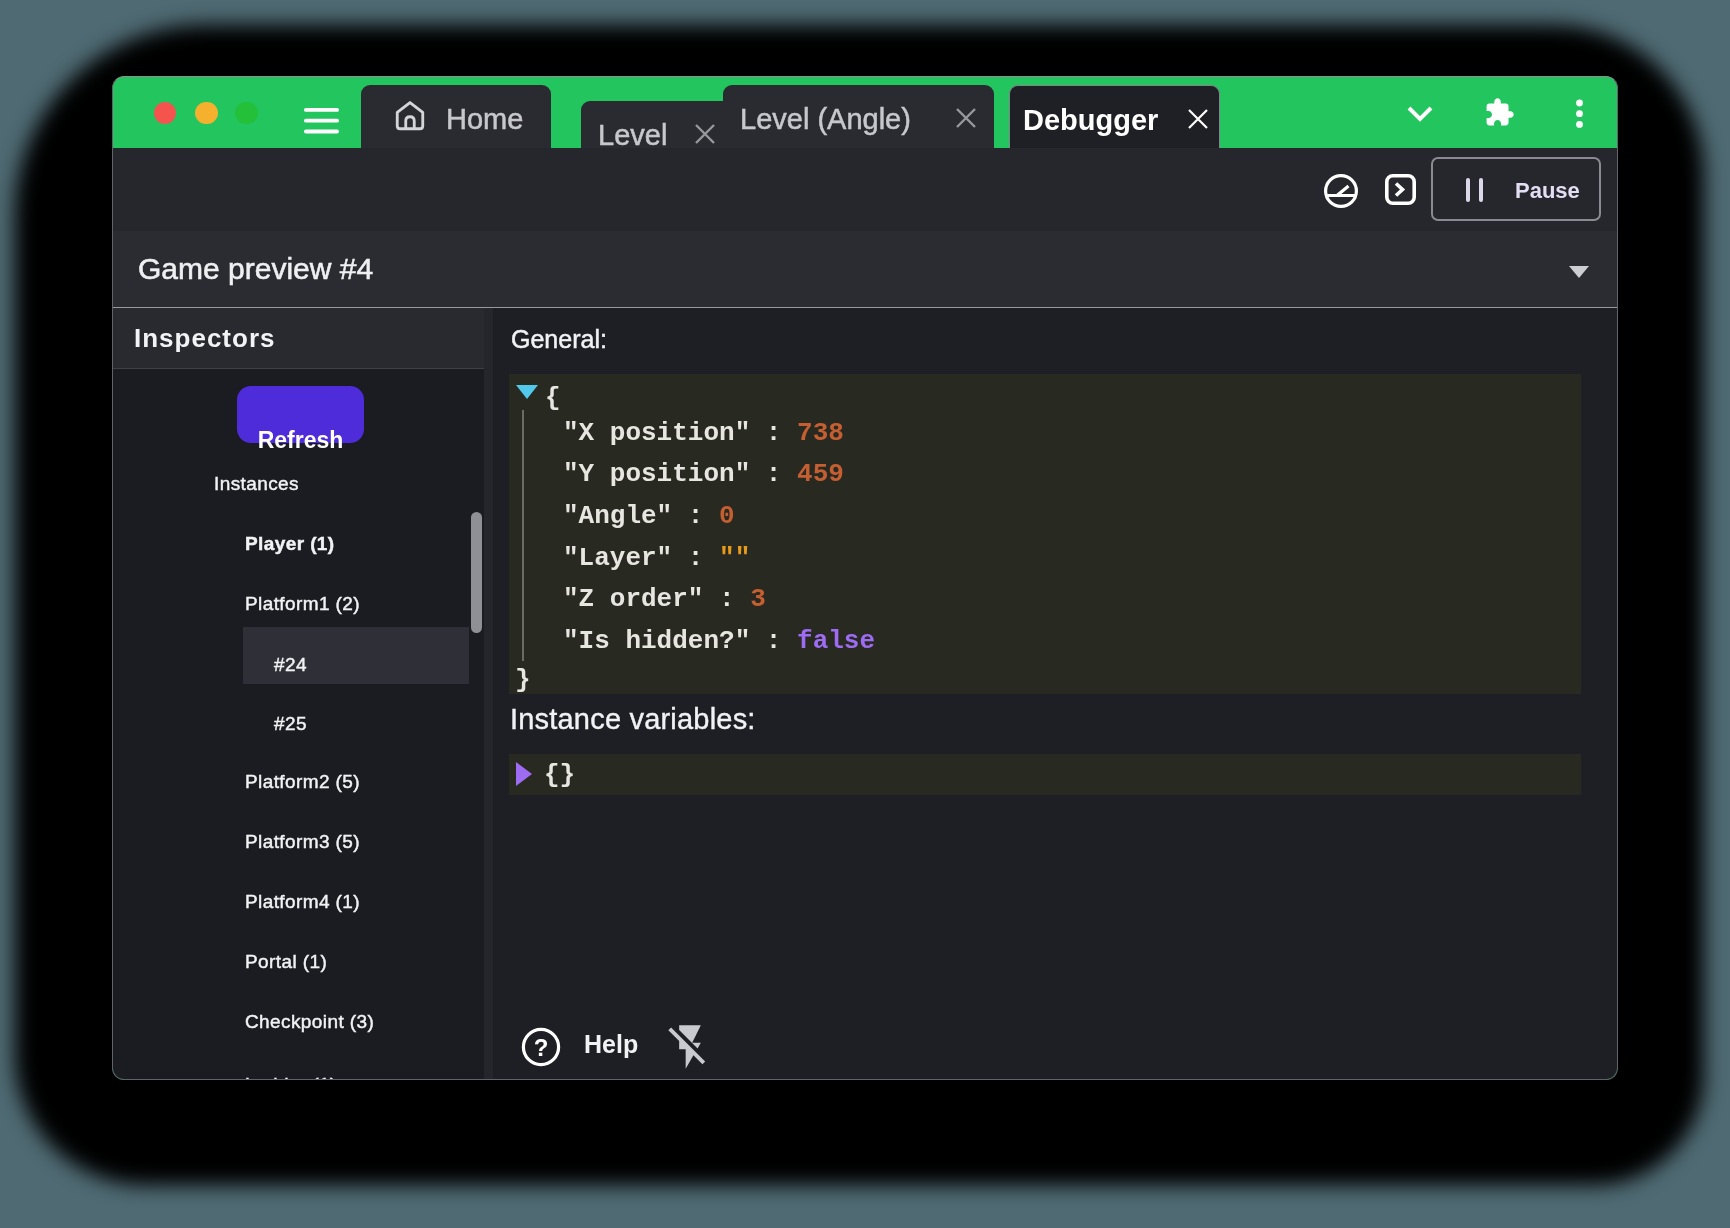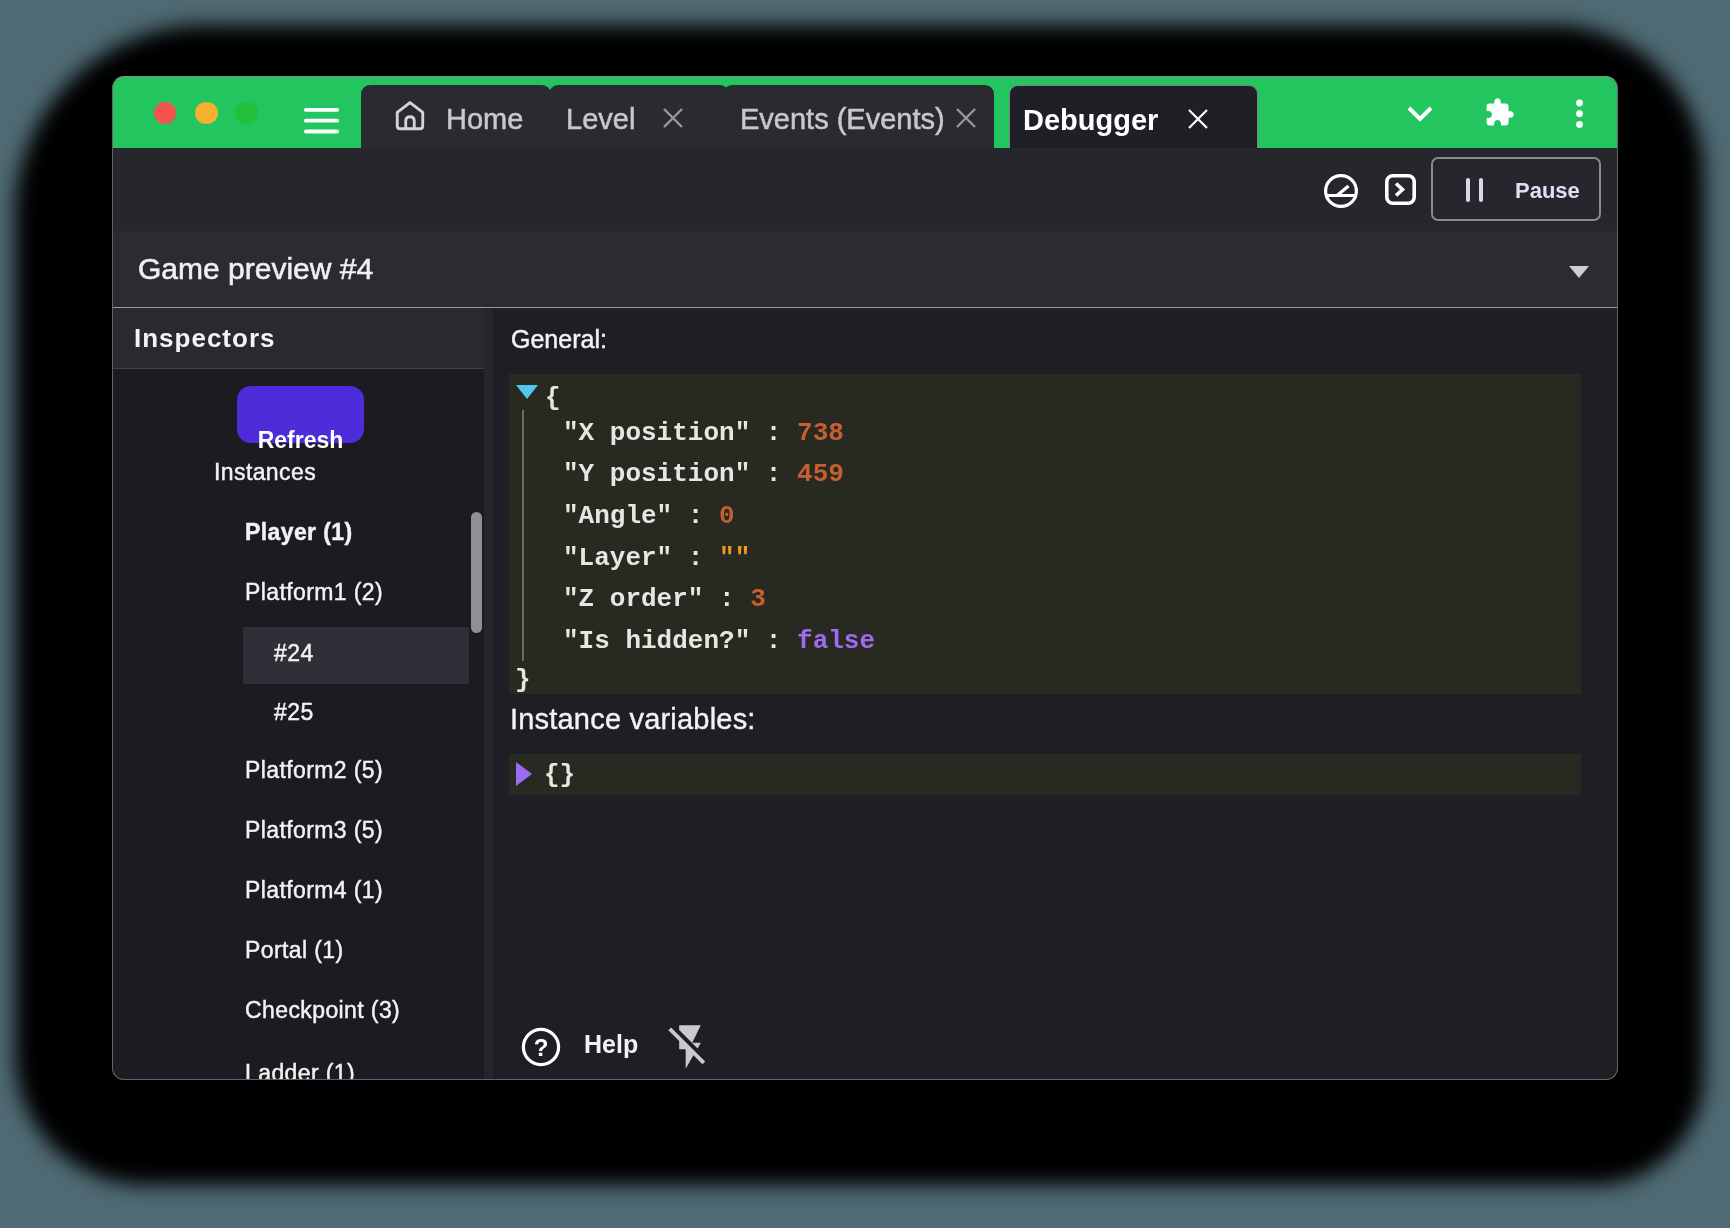--- a/index.html
+++ b/index.html
@@ -16,21 +16,21 @@
     background:#2a2b31; color:#c7c8cc; font-size:29px; }
   .tab .lbl { position:absolute; top:18px; -webkit-text-stroke:0.5px currentColor; }
   #toolbar { position:absolute; left:0; top:71px; width:1504px; height:83px; background:#26272c; }
   #prevrow { position:absolute; left:0; top:154px; width:1504px; height:76px; background:#2b2c31; }
   #prevline { position:absolute; left:0; top:230px; width:1504px; height:1px; background:#97989d; }
   #leftpanel { position:absolute; left:0; top:231px; width:371px; height:771px; background:#1b1c21; }
   #divider { position:absolute; left:371px; top:231px; width:9px; height:771px; background:#25262b; }
   #lphead { position:absolute; left:0; top:0; width:371px; height:61px; background:#292a30;
     border-bottom:1px solid #3f4046; }
   #rightpanel { position:absolute; left:380px; top:231px; width:1124px; height:771px; background:#1e1f24; }
-  .item { position:absolute; color:#f1f2f4; font-size:23px; white-space:nowrap; letter-spacing:0.4px; -webkit-text-stroke:0.45px currentColor; }
+  .item { position:absolute; color:#f1f2f4; font-size:19px; white-space:nowrap; letter-spacing:0.4px;margin-top:14px; -webkit-text-stroke:0.45px currentColor; }
   .json { position:absolute; left:16px; width:1072px; background:#282921; }
   .mono { position:absolute; font-family:"Liberation Mono", monospace; font-size:26px;
     color:#e8e6e1; white-space:pre; font-weight:bold; }
   .num { color:#c55f32; } .str { color:#e89b1b; } .bool { color:#9e6bf3; }
 </style>
 </head>
 <body>
 <div id="shadow"></div>
 <div id="win">
 
@@ -42,33 +42,33 @@
     <rect x="0" y="10.8" width="35" height="3.8" rx="1.9" fill="#fff"></rect>
     <rect x="0" y="21.6" width="35" height="3.8" rx="1.9" fill="#fff"></rect>
   </svg>
   <div class="tab" style="left:248px; width:190px;">
     <svg class="abs" style="left:32px; top:14px;" width="34" height="34" viewBox="0 0 24 24" fill="none" stroke="#d4d5d9" stroke-width="2" stroke-linejoin="round">
       <path d="M3 9.5 L12 2.5 L21 9.5 L21 19 Q21 21 19 21 L5 21 Q3 21 3 19 Z"></path>
       <path d="M9 21 L9 15.5 Q9 12.5 12 12.5 Q15 12.5 15 15.5 L15 21"></path>
     </svg>
     <span class="lbl" style="left:85px;">Home</span>
   </div>
-  <div class="tab" style="left:436px; width:180px;">
+  <div class="tab" style="left:468px; width:180px;margin-top:16px;">
     <span class="lbl" style="left:17px;">Level</span>
     <svg class="abs" style="left:113px; top:22px;" width="22" height="22" viewBox="0 0 22 22" stroke="#97989c" stroke-width="2.4">
         <path d="M2 2 L20 20 M20 2 L2 20"></path>
       </svg>
   </div>
   <div class="tab" style="left:610px; width:271px;">
-    <span class="lbl" style="left:17px;">Events (Events)</span>
+    <span class="lbl" style="left:17px;">Level (Angle)</span>
     <svg class="abs" style="left:232px; top:22px;" width="22" height="22" viewBox="0 0 22 22" stroke="#97989c" stroke-width="2.4">
         <path d="M2 2 L20 20 M20 2 L2 20"></path>
       </svg>
   </div>
-  <div class="tab" style="left:896px; width:249px; background:#1f2026; border:1px solid #83848b; border-bottom:none; color:#fff; font-weight:bold;">
+  <div class="tab" style="left:896px; width:211px; background:#1f2026; border:1px solid #83848b; border-bottom:none; color:#fff; font-weight:bold;">
     <span class="lbl" style="left:13px; -webkit-text-stroke:0;">Debugger</span>
     <svg class="abs" style="left:177px; top:22px;" width="22" height="22" viewBox="0 0 22 22" stroke="#fff" stroke-width="2.2">
         <path d="M2 2 L20 20 M20 2 L2 20"></path>
       </svg>
   </div>
   <svg class="abs" style="left:1294px; top:29px;" width="26" height="17" viewBox="0 0 26 17" fill="none" stroke="#fff" stroke-width="4">
       <path d="M2 2 L13 13 L24 2"></path>
     </svg>
   <svg class="abs" style="left:1371px; top:20px;" width="31" height="31" viewBox="0 0 24 24" fill="#fff">
     <path d="M20.5 11H19V7c0-1.1-.9-2-2-2h-4V3.5C13 2.12 11.88 1 10.5 1S8 2.12 8 3.5V5H4c-1.1 0-1.99.9-1.99 2v3.8H3.5c1.49 0 2.7 1.21 2.7 2.7s-1.21 2.7-2.7 2.7H2V20c0 1.1.9 2 2 2h3.8v-1.5c0-1.49 1.21-2.7 2.7-2.7s2.7 1.21 2.7 2.7V22H17c1.1 0 2-.9 2-2v-4h1.5c1.38 0 2.5-1.12 2.5-2.5S21.88 11 20.5 11z"></path>

